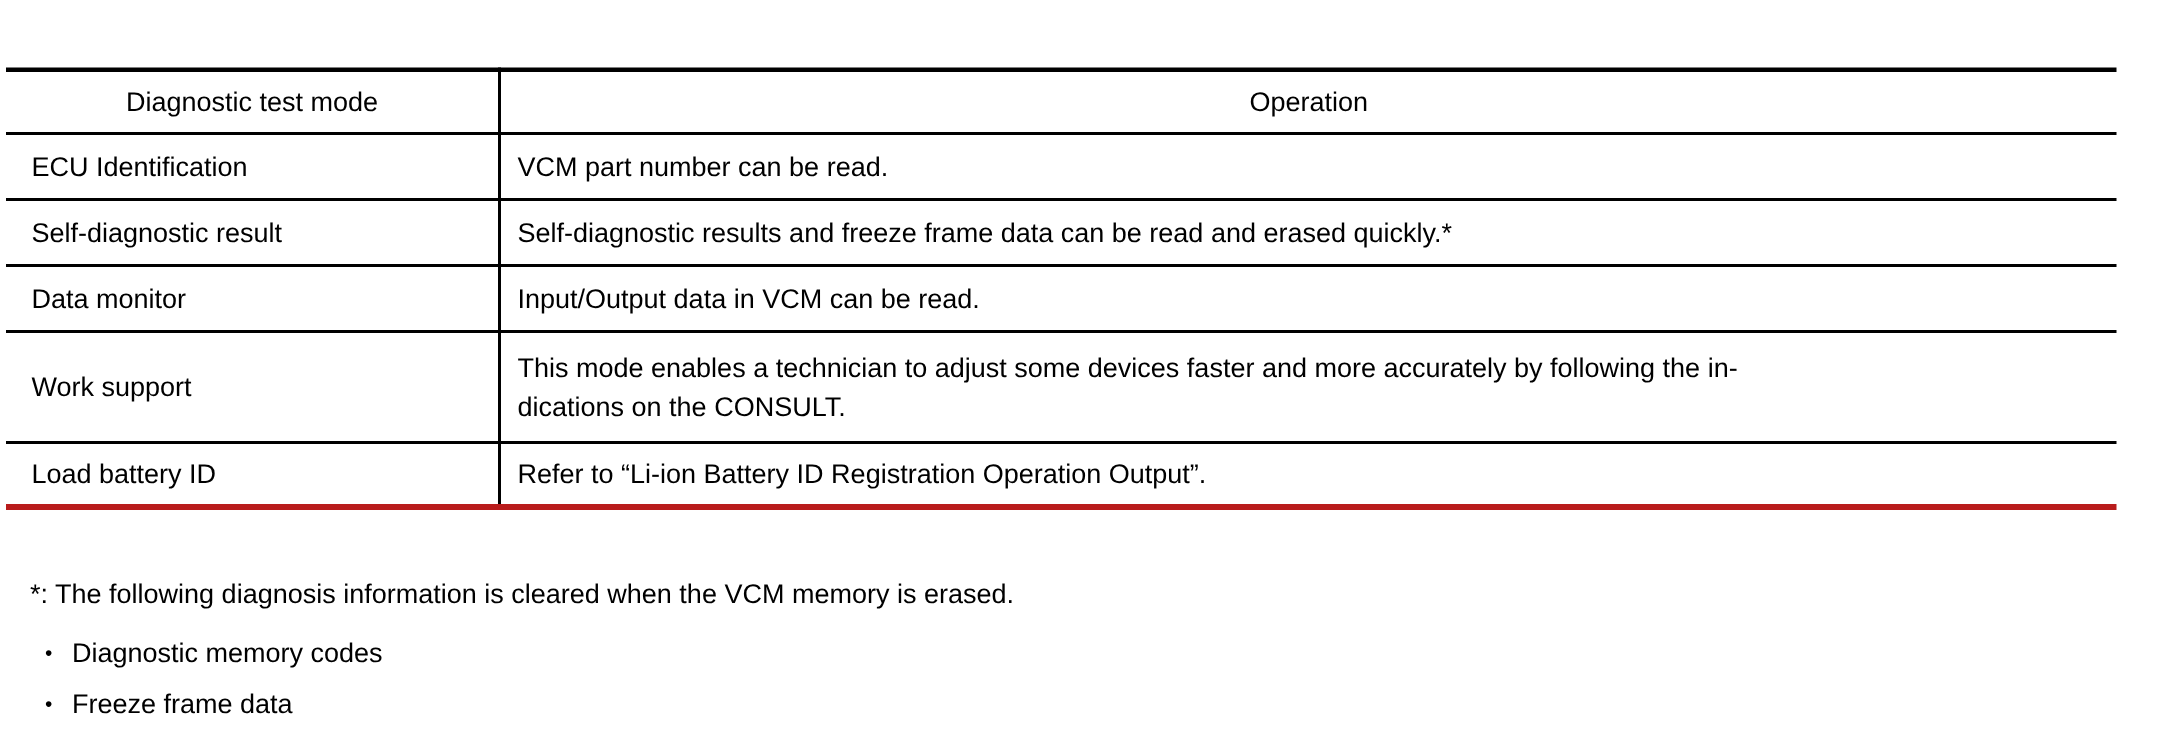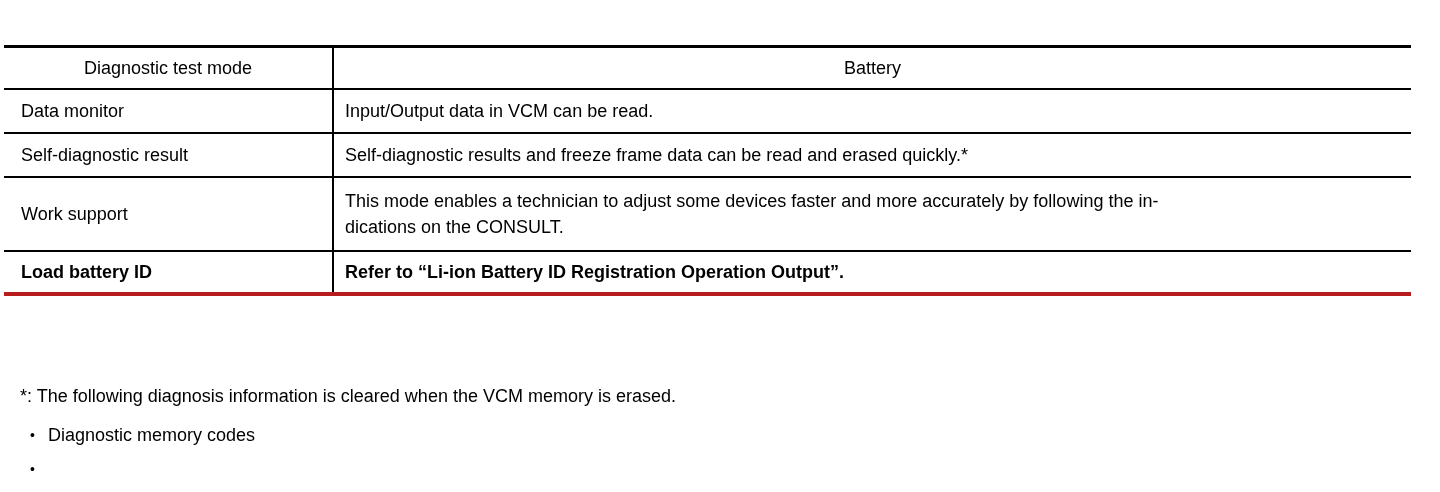--- a/index.html
+++ b/index.html
@@ -55,21 +55,21 @@
     padding-left: 17px;
     padding-right: 8px;
   }
   table.diag-table td.c-func {
     padding-left: 11px;
     padding-right: 10px;
     white-space: pre-line;
   }
   tr.row-single td { height: 28px; }
   tr.row-double td { height: 58px; }
-  tr.row-last   td { height: 24px; font-weight: bold; }
+  tr.row-last   td { height: 24px; }
   .footnote {
     position: absolute;
     left: 20px;
     top: 385px;
     font-size: 18px;
     line-height: 22px;
     text-align: right;
   }
   .bullet-line {
     position: absolute;
@@ -93,31 +93,35 @@
 <div class="page">
 
   <table class="diag-table">
     <colgroup>
       <col class="col-mode">
       <col class="col-func">
     </colgroup>
     <thead>
       <tr>
         <th class="h-mode">Diagnostic test mode</th>
-        <th class="h-func">Battery</th>
+        <th class="h-func">Operation</th>
       </tr>
     </thead>
     <tbody>
       <tr class="row-single">
-        <td class="c-mode">Data monitor</td>
-        <td class="c-func">Input/Output data in VCM can be read.</td>
+        <td class="c-mode">ECU Identification</td>
+        <td class="c-func">VCM part number can be read.</td>
       </tr>
       <tr class="row-single">
         <td class="c-mode">Self-diagnostic result</td>
         <td class="c-func">Self-diagnostic results and freeze frame data can be read and erased quickly.*</td>
+      </tr>
+      <tr class="row-single">
+        <td class="c-mode">Data monitor</td>
+        <td class="c-func">Input/Output data in VCM can be read.</td>
       </tr>
       <tr class="row-double">
         <td class="c-mode">Work support</td>
         <td class="c-func">This mode enables a technician to adjust some devices faster and more accurately by following the in-
 dications on the CONSULT.</td>
       </tr>
       <tr class="row-last">
         <td class="c-mode">Load battery ID</td>
         <td class="c-func">Refer to “Li-ion Battery ID Registration Operation Output”.</td>
       </tr>
@@ -126,15 +130,16 @@
 
   <div class="footnote">*: The following diagnosis information is cleared when the VCM memory is erased.</div>
 
   <div class="bullet-line bullet-1">
     <span class="marker">•</span>
     <span>Diagnostic memory codes</span>
   </div>
 
   <div class="bullet-line bullet-2">
     <span class="marker">•</span>
+    <span>Freeze frame data</span>
   </div>
 
 </div>
 
 </body></html>

